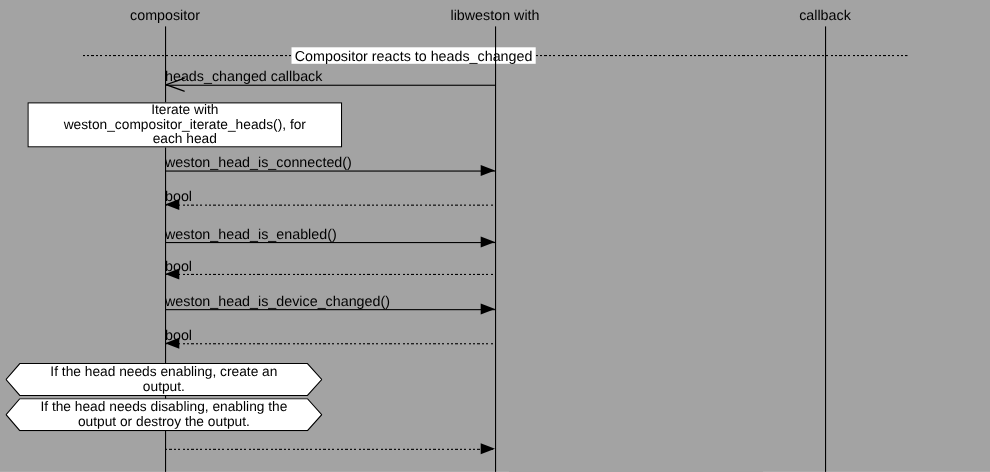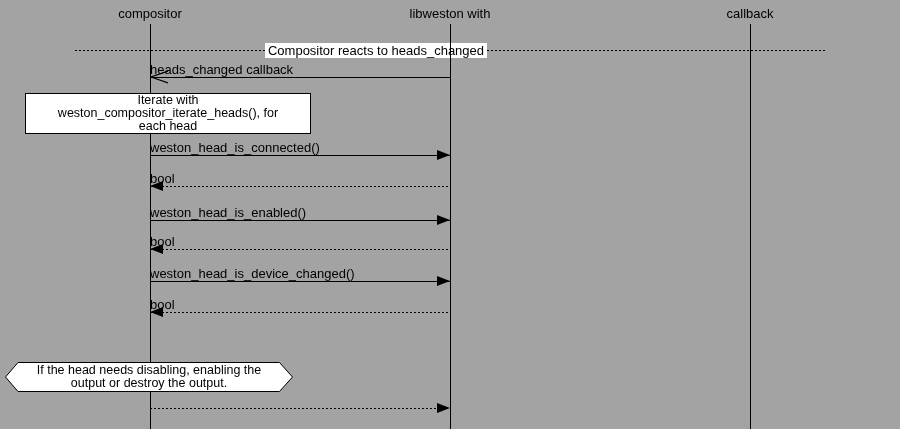--- a/index.html
+++ b/index.html
@@ -194,20 +194,27 @@
     <div class="msg-label">weston_head_is_device_changed()</div>
     <div class="arrow-right"></div>
   </div>
 
   <div class="msg" style="top:312px">
     <div class="msg-line dotted"></div>
     <div class="msg-label">bool</div>
     <div class="arrow-left"></div>
   </div>
 
+  <div class="note-hex" style="top:330px">
+    <svg width="288" height="30" viewBox="0 0 288 30">
+      <polygon points="13,0.5 274.5,0.5 287.5,15 274.5,29.5 13,29.5 0.5,15" fill="#ffffff" stroke="#000000" stroke-width="1"></polygon>
+    </svg>
+    <div class="hex-text">If the head needs enabling, create an
+output.</div>
+  </div>
 
   <div class="note-hex" style="top:362px">
     <svg width="288" height="30" viewBox="0 0 288 30">
       <polygon points="13,0.5 274.5,0.5 287.5,15 274.5,29.5 13,29.5 0.5,15" fill="#ffffff" stroke="#000000" stroke-width="1"></polygon>
     </svg>
     <div class="hex-text">If the head needs disabling, enabling the
 output or destroy the output.</div>
   </div>
 
   <div class="msg" style="top:408px">

